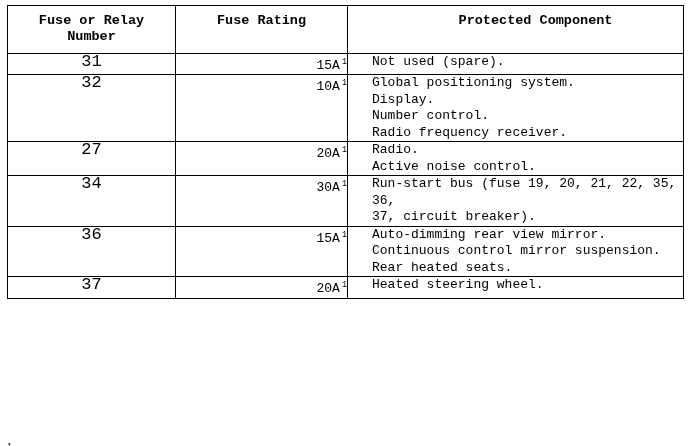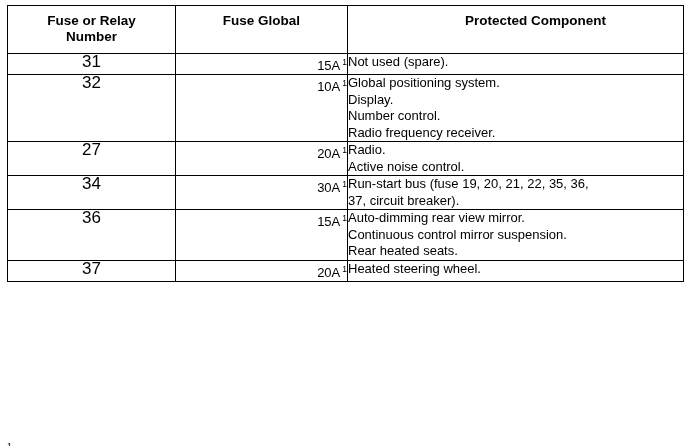--- a/index.html
+++ b/index.html
@@ -29,20 +29,21 @@
   }
   table.fuse-table col.c1 { width: 168px; }
   table.fuse-table col.c2 { width: 172px; }
   table.fuse-table col.c3 { width: 336px; }
 
   table.fuse-table th,
   table.fuse-table td {
     border: 1.5px solid #000000;
     vertical-align: top;
     padding: 0;
+    font-family: Liberation Mono, monospace;
   }
   table.fuse-table th {
     text-align: center;
     font-weight: bold;
     font-size: 13.5px;
     line-height: 16px;
     padding: 7px 4px 8px 4px;
   }
   td.num {
     text-align: center;
@@ -67,20 +68,21 @@
   }
   td.comp {
     text-align: left;
     font-size: 13px;
     line-height: 16.5px;
     padding: 7px 6px 8px 8px;
   }
   td.comp .line {
     display: block;
     white-space: pre-wrap;
+    margin-left: 24px;
   }
   .rating-offset-1 { padding-top: 14px; }
   .rating-offset-2 { padding-top: 22px; }
   .rating-offset-3 { padding-top: 16px; }
   .footnote-mark {
     position: absolute;
     left: 7px;
     bottom: 0px;
     font-size: 9px;
     line-height: 10px;
@@ -97,21 +99,21 @@
       <col class="c2">
       <col class="c3">
     </colgroup>
     <thead>
       <tr>
         <th>
           <span style="white-space: pre-line;">Fuse or Relay
 Number</span>
         </th>
         <th>
-          <span style="white-space: pre-line;">Fuse Global</span>
+          <span style="white-space: pre-line;">Fuse Rating</span>
         </th>
         <th>
           <span style="white-space: pre-line; margin-left: 40px;">Protected Component</span>
         </th>
       </tr>
     </thead>
     <tbody>
 
       <tr>
         <td class="num"><span>31</span></td>

